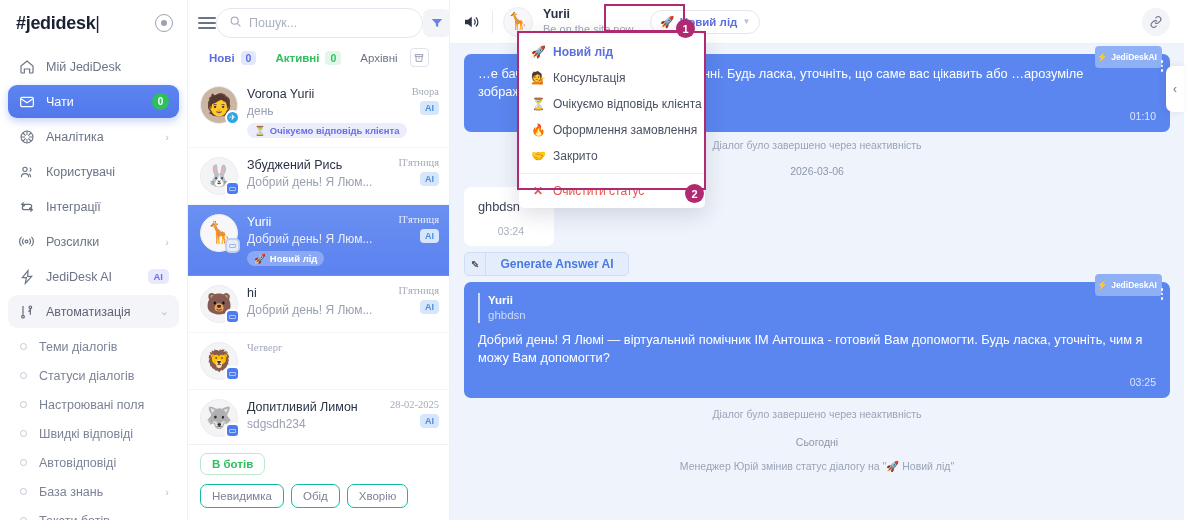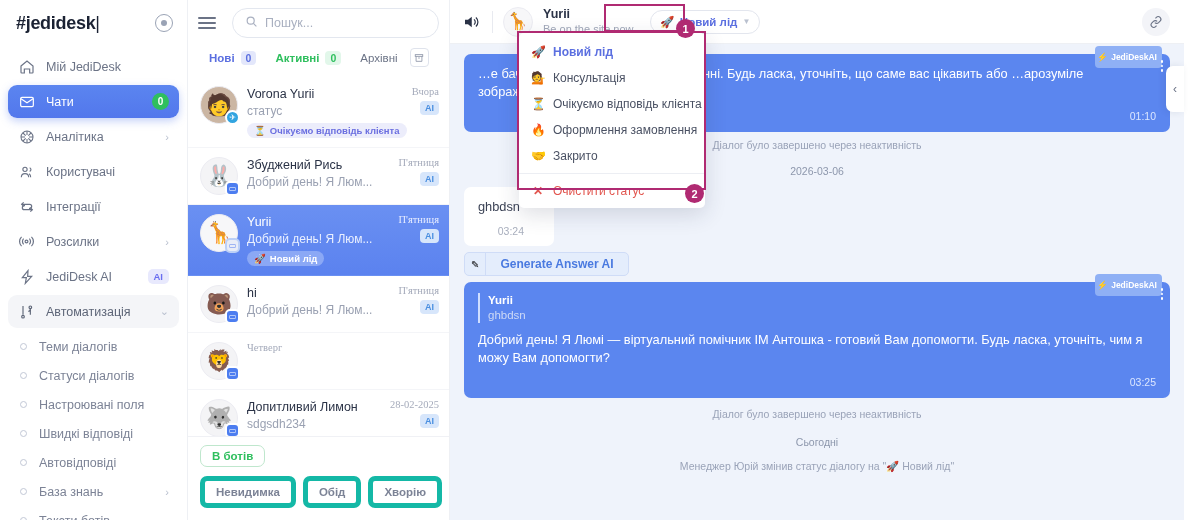--- a/index.html
+++ b/index.html
@@ -62,21 +62,21 @@
     width: 7px; height: 7px; border-radius: 50%; border: 1.4px solid #c2c8d6; flex: 0 0 7px;
   }
   .sub-item .lbl { flex: 1; white-space: nowrap; }
 
   
   .chatlist {
     width: 262px; flex: 0 0 262px; height: 520px; background: #fff;
     border-right: 1px solid #eef0f4; display: flex; flex-direction: column;
     position: relative;
   }
-  .cl-top { padding: 8px 10px 6px 10px; display: flex; align-items: center; gap: 16px; }
+  .cl-top { padding: 8px 10px 6px 10px; display: flex; align-items: center; gap: 0; }
   .burger { width: 18px; flex: 0 0 18px; display: flex; flex-direction: column; gap: 3px; cursor: pointer; }
   .burger span { height: 2px; background: #6b7386; border-radius: 2px; display: block; }
   .search-wrap {
     flex: 1; height: 30px; border: 1px solid #e3e7ef; border-radius: 16px;
     display: flex; align-items: center; gap: 7px; padding: 0 12px; background: #fff;
   }
   .search-wrap input {
     border: 0; outline: 0; flex: 1; font-size: 12.5px; color: #4a5163;
     font-family: "Liberation Sans", sans-serif; background: transparent;
   }
@@ -133,24 +133,23 @@
   }
   .chat-item.selected .st-pill { background: #8ba8f5; color: #fff; }
 
   .status-bar { border-top: 1px solid #f0f1f5; padding: 8px 12px 12px 12px; background: #fff; }
   .st-online {
     display: inline-block; border: 1px solid #bfe7cd; color: #2fbf5e; background: #fff;
     font-size: 11.5px; font-weight: 700; padding: 4px 11px; border-radius: 7px; cursor: pointer;
   }
   .st-others { display: flex; gap: 7px; margin-top: 9px; }
   .st-btn {
-    border: 5px solid #14b8a6; color: #7c8396; background: #fff; font-size: 11.5px;
+    border: 1px solid #14b8a6; color: #7c8396; background: #fff; font-size: 11.5px;
     padding: 5px 11px; border-radius: 7px; cursor: pointer;
     font-family: "Liberation Sans", sans-serif;
-    font-weight: bold;
   }
 
   
   .main { flex: 1; height: 520px; display: flex; flex-direction: column; position: relative; background: #eff3fb; }
   .main-head {
     height: 44px; background: #fff; display: flex; align-items: center; gap: 10px;
     padding: 0 14px 0 10px; border-bottom: 1px solid #eef0f4; position: relative; z-index: 5;
   }
   .spk { width: 22px; flex: 0 0 22px; display: flex; align-items: center; justify-content: center; cursor: pointer; }
   .vdiv { width: 1px; height: 22px; background: #e8eaf0; }
@@ -415,21 +414,21 @@
 
     <div class="cl-scroll">
 
       <div class="chat-item">
         <div class="av-wrap">
           <div class="avatar" style="background:#cbb6a3">🧑</div>
           <div class="plat tg">✈</div>
         </div>
         <div class="ci-body">
           <div class="ci-name">Vorona Yurii</div>
-          <div class="ci-msg">статус</div>
+          <div class="ci-msg">день</div>
           <div class="st-pill">
             <span>⏳</span>
             <span>Очікуємо відповідь клієнта</span>
           </div>
         </div>
         <div class="ci-right">
           <div class="ci-time">Вчора</div>
           <div class="ai-pill">AI</div>
         </div>
       </div>

